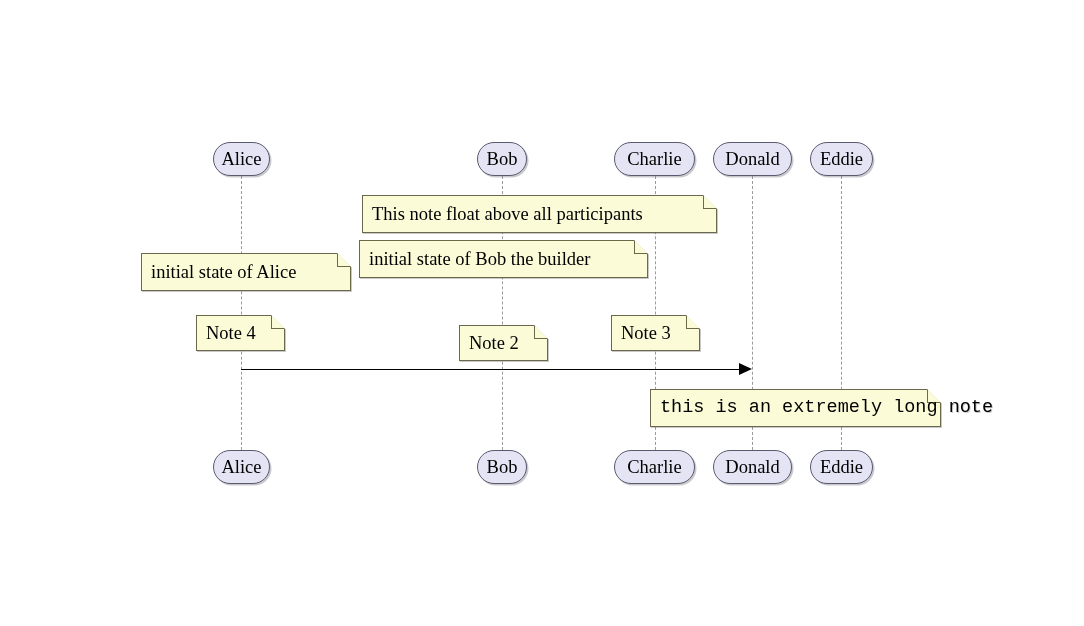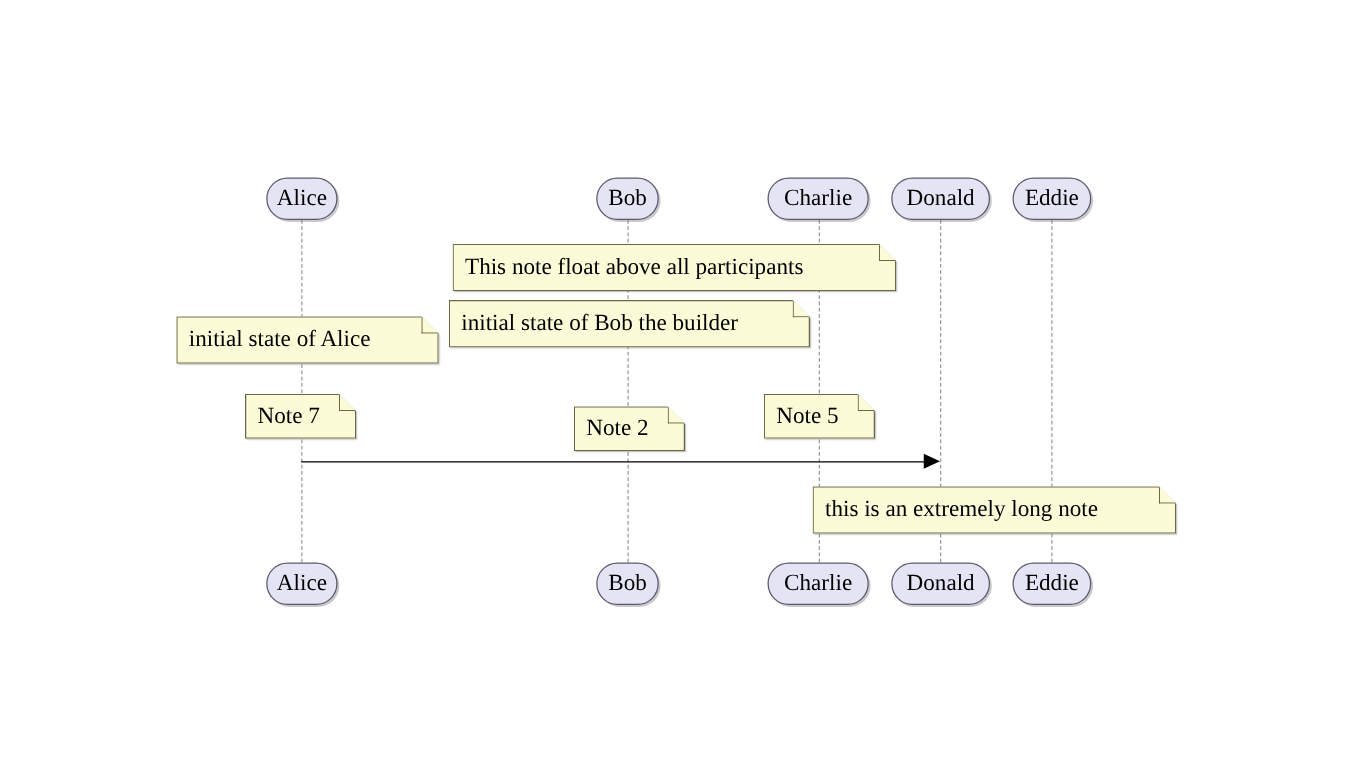--- a/index.html
+++ b/index.html
@@ -125,39 +125,39 @@
 
   <div class="note" style="left:359px; top:240px; width:289px; height:38px;">
     <div class="note-shape"></div>
     <div class="note-fold"></div>
     <div class="note-text">initial state of Bob the builder</div>
   </div>
 
   <div class="note" style="left:196px; top:315px; width:89px; height:36px;">
     <div class="note-shape"></div>
     <div class="note-fold"></div>
-    <div class="note-text">Note 7</div>
+    <div class="note-text">Note 4</div>
   </div>
 
   <div class="note" style="left:459px; top:315px; width:89px; height:36px;margin-top:10px;">
     <div class="note-shape"></div>
     <div class="note-fold"></div>
     <div class="note-text">Note 2</div>
   </div>
 
   <div class="note" style="left:611px; top:315px; width:89px; height:36px;">
     <div class="note-shape"></div>
     <div class="note-fold"></div>
-    <div class="note-text">Note 5</div>
+    <div class="note-text">Note 3</div>
   </div>
 
   <div class="msg-line" style="left:241px; top:369px; width:500px;"></div>
   <div class="msg-head" style="left:739px; top:363px;"></div>
 
-  <div class="note" style="left:650px; top:389px; width:291px; height:38px;">
+  <div class="note" style="left:650px; top:389px; width:291px; height:38px;font-family:Liberation Mono, monospace;">
     <div class="note-shape"></div>
     <div class="note-fold"></div>
     <div class="note-text">this is an extremely long note</div>
   </div>
 
   <div class="participant" style="left:213px; top:450px; width:57px; height:34px;">Alice</div>
   <div class="participant" style="left:477px; top:450px; width:50px; height:34px;">Bob</div>
   <div class="participant" style="left:614px; top:450px; width:81px; height:34px;">Charlie</div>
   <div class="participant" style="left:713px; top:450px; width:79px; height:34px;">Donald</div>
   <div class="participant" style="left:810px; top:450px; width:63px; height:34px;">Eddie</div>

